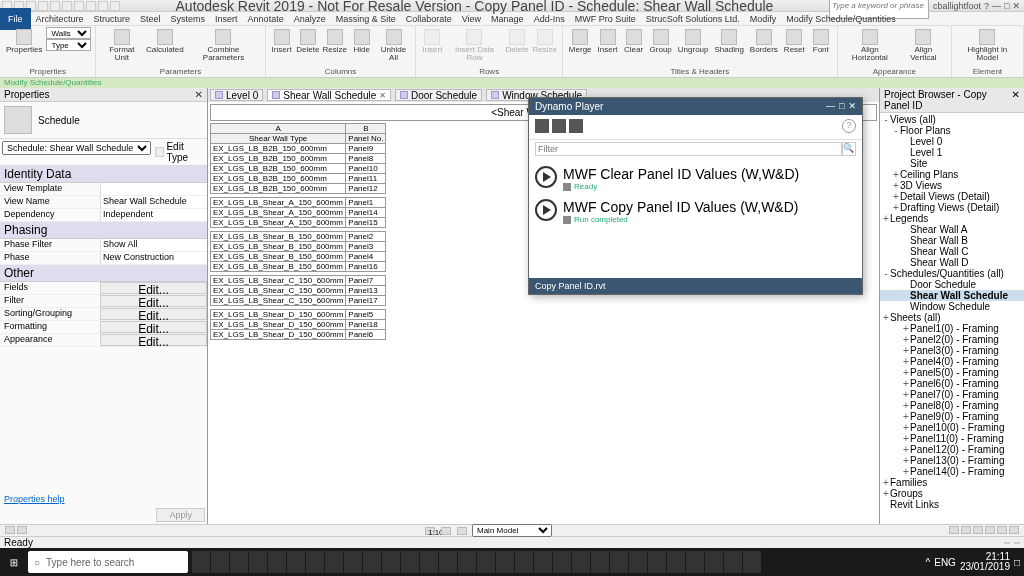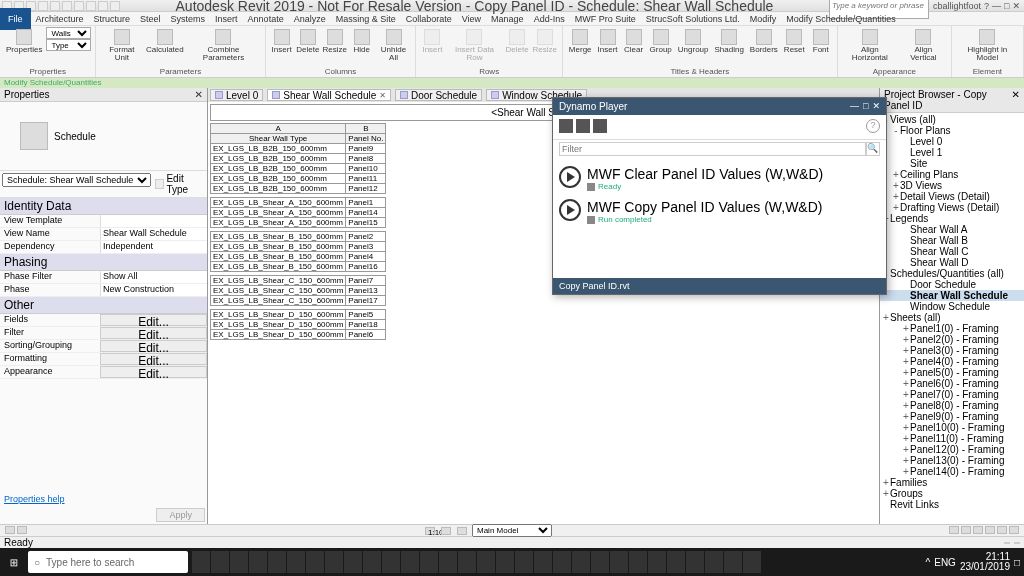--- a/index.html
+++ b/index.html
@@ -34,21 +34,21 @@
 
 .contextbar { height: 10px; background: #d4e8c4; font-size: 8px; color: #4a6; padding: 0 4px; }
 
 
 .main { display: flex; height: calc(576px - 12px - 14px - 52px - 10px - 12px - 12px - 28px); position: relative; }
 
 
 .props { width: 208px; border-right: 1px solid #999; background: #fafafa; display: flex; flex-direction: column; }
 .props-hdr { background: #e8e8e8; border-bottom: 1px solid #ccc; padding: 1px 4px; font-size: 9px; display: flex; justify-content: space-between; }
 .props-hdr .x { color: #333; }
-.props-type { display: flex; align-items: center; padding: 20px; border-bottom: 1px solid #ddd; }
+.props-type { display: flex; align-items: center; padding: 4px; border-bottom: 1px solid #ddd; }
 .props-type-icon { width: 28px; height: 28px; background: #ddd; border: 1px solid #bbb; margin-right: 6px; }
 .props-type-name { font-size: 10px; }
 .props-sel { display: flex; padding: 2px; border-bottom: 1px solid #ddd; }
 .props-sel select { flex: 1; font-size: 9px; height: 14px; }
 .props-sel .et { display: flex; align-items: center; font-size: 9px; margin-left: 4px; }
 .props-sel .et-icon { width: 10px; height: 10px; background: #eee; border: 1px solid #ccc; margin-right: 2px; }
 .props-section-hdr { background: #dde; font-size: 12px; padding: 1px 4px; border-bottom: 1px solid #ccc; }
 .props-row { display: flex; border-bottom: 1px solid #eee; height: 13px; }
 .props-row .k { width: 100px; font-size: 9px; padding-left: 4px; }
 .props-row .v { flex: 1; font-size: 9px; background: #fff; border-left: 1px solid #ddd; padding-left: 2px; }
@@ -65,21 +65,21 @@
 .view-tab .icon { width: 8px; height: 8px; background: #cce; border: 1px solid #99c; }
 .view-tab .close { font-size: 8px; color: #666; }
 .schedule-canvas { position: absolute; left: 0; top: 14px; right: 0; bottom: 0; background: #fff; overflow: auto; }
 .sched-title { text-align: center; font-size: 10px; padding: 2px; border: 1px solid #999; margin: 2px; }
 .sched-table { border-collapse: collapse; margin: 0 2px; }
 .sched-table th, .sched-table td { border: 1px solid #999; font-size: 8px; padding: 0 2px; height: 9px; }
 .sched-table th { background: #f0f0f0; font-weight: normal; }
 .sched-table .spacer td { border: none; height: 4px; }
 
 
-.dynamo { position: absolute; left: 552px; top: 97px; width: 335px; background: #fff; border: 1px solid #666; box-shadow: 2px 2px 8px rgba(0,0,0,0.3); z-index: 100; }
+.dynamo { position: absolute; left: 528px; top: 97px; width: 335px; background: #fff; border: 1px solid #666; box-shadow: 2px 2px 8px rgba(0,0,0,0.3); z-index: 100; }
 .dyn-title { background: #3b5670; color: #fff; padding: 3px 6px; font-size: 10px; display: flex; justify-content: space-between; }
 .dyn-title .ctrls { display: flex; gap: 4px; }
 .dyn-title .ctrls span { font-size: 9px; }
 .dyn-toolbar { padding: 4px 6px; display: flex; justify-content: space-between; border-bottom: 1px solid #ddd; }
 .dyn-toolbar .left span { width: 14px; height: 14px; display: inline-block; background: #555; margin-right: 3px; }
 .dyn-toolbar .help { width: 14px; height: 14px; border-radius: 50%; border: 1px solid #999; text-align: center; font-size: 9px; color: #999; }
 .dyn-filter { padding: 2px 6px; display: flex; }
 .dyn-filter input { flex: 1; border: 1px solid #ccc; height: 14px; font-size: 9px; padding: 0 2px; }
 .dyn-filter .srch { width: 14px; height: 14px; border: 1px solid #ccc; text-align: center; font-size: 9px; }
 .dyn-list { padding: 4px 6px; min-height: 120px; }

